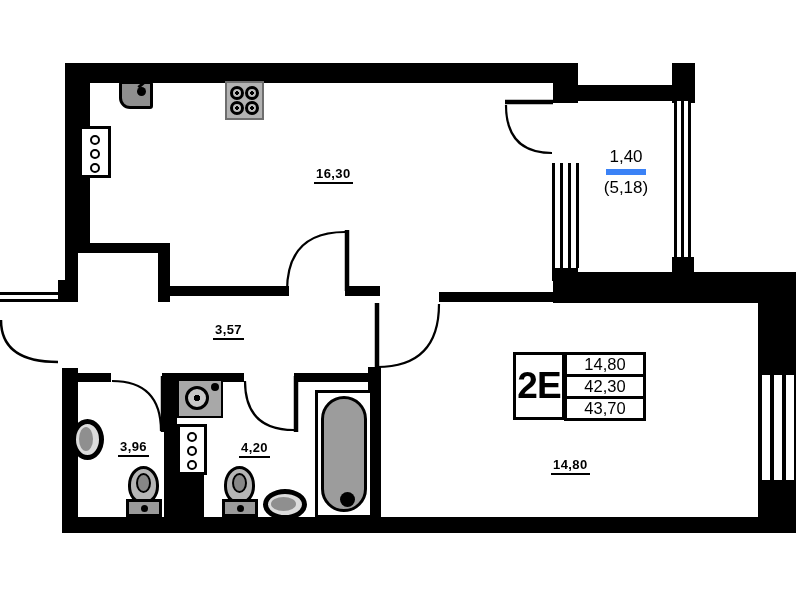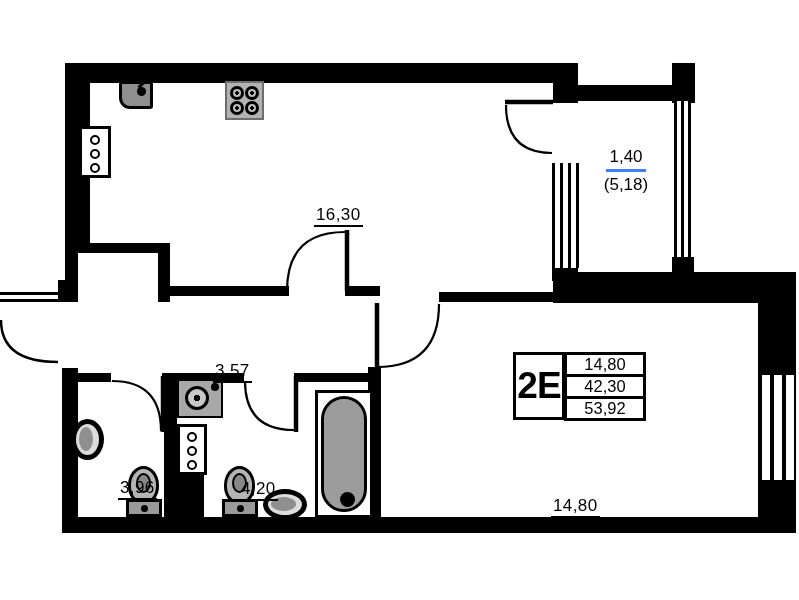--- a/index.html
+++ b/index.html
@@ -1,20 +1,20 @@
 <!DOCTYPE html>
 <html><head>
 <meta charset="utf-8">
 <style>
   html,body{margin:0;padding:0;background:#fff;}
   .plan{position:relative;width:799px;height:600px;background:#fff;overflow:hidden;
         font-family:"Liberation Sans",sans-serif;color:#000;}
   .wall{position:absolute;background:#000;}
   .fx{position:absolute;box-sizing:border-box;}
-  .lbl{position:absolute;font-size:17px;font-weight:400;letter-spacing:.4px;line-height:1;white-space:nowrap;margin-top:39px;}
+  .lbl{position:absolute;font-size:13px;font-weight:700;letter-spacing:.4px;line-height:1;white-space:nowrap;}
   .lbl.u{border-bottom:2px solid #000;padding:0 2px 2px 2px;}
   .glaze-v{position:absolute;background:repeating-linear-gradient(90deg,#000 0 3px,#fff 3px 8px);}
   .glaze-v2{position:absolute;background:repeating-linear-gradient(90deg,#000 0 3px,#fff 3px 7px);}
   .win{position:absolute;background:repeating-linear-gradient(90deg,#000 0 4px,#fff 4px 12px);}
   svg.doors{position:absolute;left:0;top:0;}
   
   .meterbox{background:#fff;border:3px solid #000;}
   .meterbox .dot{position:absolute;left:50%;transform:translateX(-50%);width:10px;height:10px;
                  border:2.5px solid #000;border-radius:50%;background:#fff;box-sizing:border-box;}
   .ksink{background:#8f8f8f;border:3px solid #000;border-radius:3px 3px 3px 11px;}
@@ -38,21 +38,21 @@
   .tub .drain{position:absolute;left:22px;top:99px;width:15px;height:15px;background:#000;border-radius:50%;}
   
   .legend{position:absolute;left:513px;top:352px;display:flex;background:#fff;}
   .legend-type{width:52px;height:68px;border:3px solid #000;box-sizing:border-box;display:flex;
                align-items:center;justify-content:center;font-size:37px;font-weight:700;letter-spacing:-1px;}
   .legend-col{display:flex;flex-direction:column;margin-left:-1px;}
   .legend-cell{width:82px;height:25px;border:3px solid #000;box-sizing:border-box;display:flex;
                align-items:center;justify-content:center;font-size:16.5px;font-weight:400;}
   .legend-cell + .legend-cell{margin-top:-3px;}
   .balcony-lbls{position:absolute;left:578px;top:147px;width:96px;text-align:center;}
-  .balcony-lbls .l1{display:inline-block;font-size:17px;border-bottom:3px solid #3b82f6;padding:0 3px 2px;}
+  .balcony-lbls .l1{display:inline-block;font-size:17px;border-bottom:6px solid #3b82f6;padding:0 3px 2px;}
   .balcony-lbls .l2{font-size:17px;margin-top:3px;}
 </style>
 </head>
 <body>
 
 <div class="plan">
 
   <div class="wall" style="left:65px;top:63px;width:513px;height:20px"></div>
   <div class="wall" style="left:553px;top:80px;width:25px;height:23px"></div>
   <div class="wall" style="left:578px;top:85px;width:117px;height:16px"></div>
@@ -174,17 +174,17 @@
   <div class="balcony-lbls">
     <span class="l1">1,40</span>
     <div class="l2">(5,18)</div>
   </div>
 
   <div class="legend">
     <div class="legend-type">2E</div>
     <div class="legend-col">
       <div class="legend-cell">14,80</div>
       <div class="legend-cell">42,30</div>
-      <div class="legend-cell">53,92</div>
+      <div class="legend-cell">43,70</div>
     </div>
   </div>
 
 </div>
 
 </body></html>

